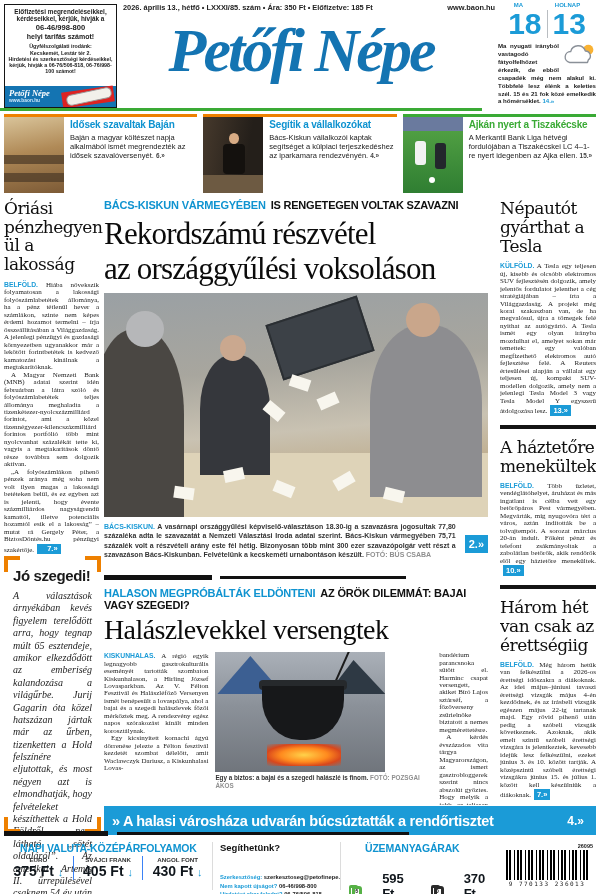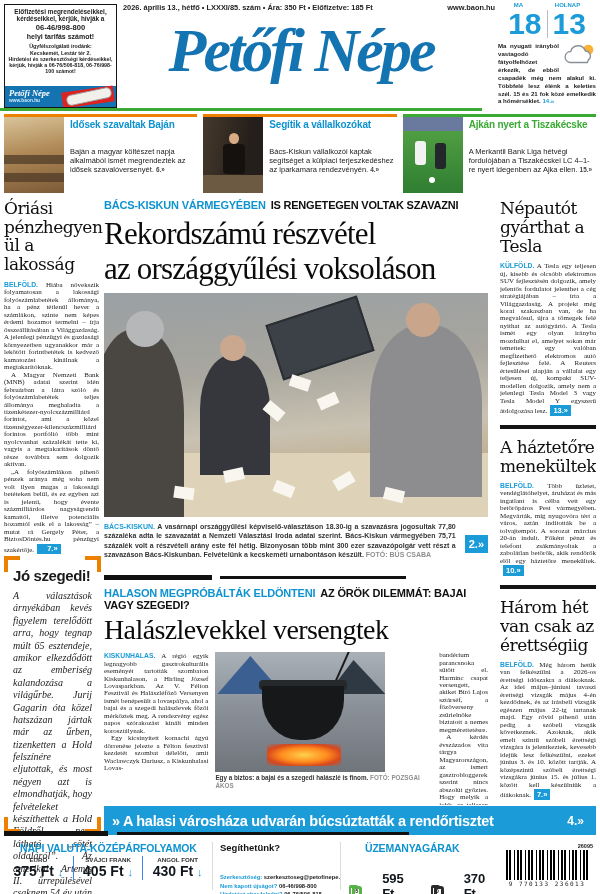--- a/index.html
+++ b/index.html
@@ -37,21 +37,21 @@
   .w-icon { float:right; margin:1px 0 1px 3px; }
   .w-ref { color:#1b9bd7; }
   .green-line { position:absolute; left:0; top:108px; width:482px; height:3px; background:#3aaa35; }
 
   
   .teasers { position:absolute; left:4px; top:114px; width:592px; height:79px; display:flex; gap:6px; }
   .teaser { flex:1; display:flex; border-top:3px solid #ee8000; }
   .teaser.acc-green { border-top-color:#3aaa35; }
   .t-photo { flex:0 0 60px; position:relative; overflow:hidden; }
   .t-body { padding:3px 2px 0 6px; }
-  .t-title { font-size:10px; font-weight:700; line-height:1.05; margin-bottom:16px; letter-spacing:-0.2px; }
+  .t-title { font-size:10px; font-weight:700; line-height:1.05; margin-bottom:2px; letter-spacing:-0.2px; }
   .title-blue { color:#0f93d0; } .title-green { color:#3aaa35; }
   .t-text { font-size:7.5px; line-height:1.25; color:#222; }
   .t-ref { font-size:6.4px; font-weight:700; color:#444; }
 
   .ph-t1 { background:linear-gradient(170deg,#d9c49a 0%,#b08a57 45%,#7c5a36 100%); }
   .ph-t1 .row { position:absolute; left:0; right:0; height:9px; background:#4f3c28; opacity:.75; }
   .ph-t2 { background:linear-gradient(100deg,#46392c 0%,#241f1a 70%); }
   .ph-t2 .face { position:absolute; left:26px; top:16px; width:10px; height:11px; border-radius:50%; background:#d8ac85; }
   .ph-t2 .torso { position:absolute; left:20px; top:27px; width:22px; height:30px; border-radius:4px; background:#14110e; }
   .ph-t2 .podium { position:absolute; left:0; bottom:0; width:60px; height:18px; background:#6d5a42; }

